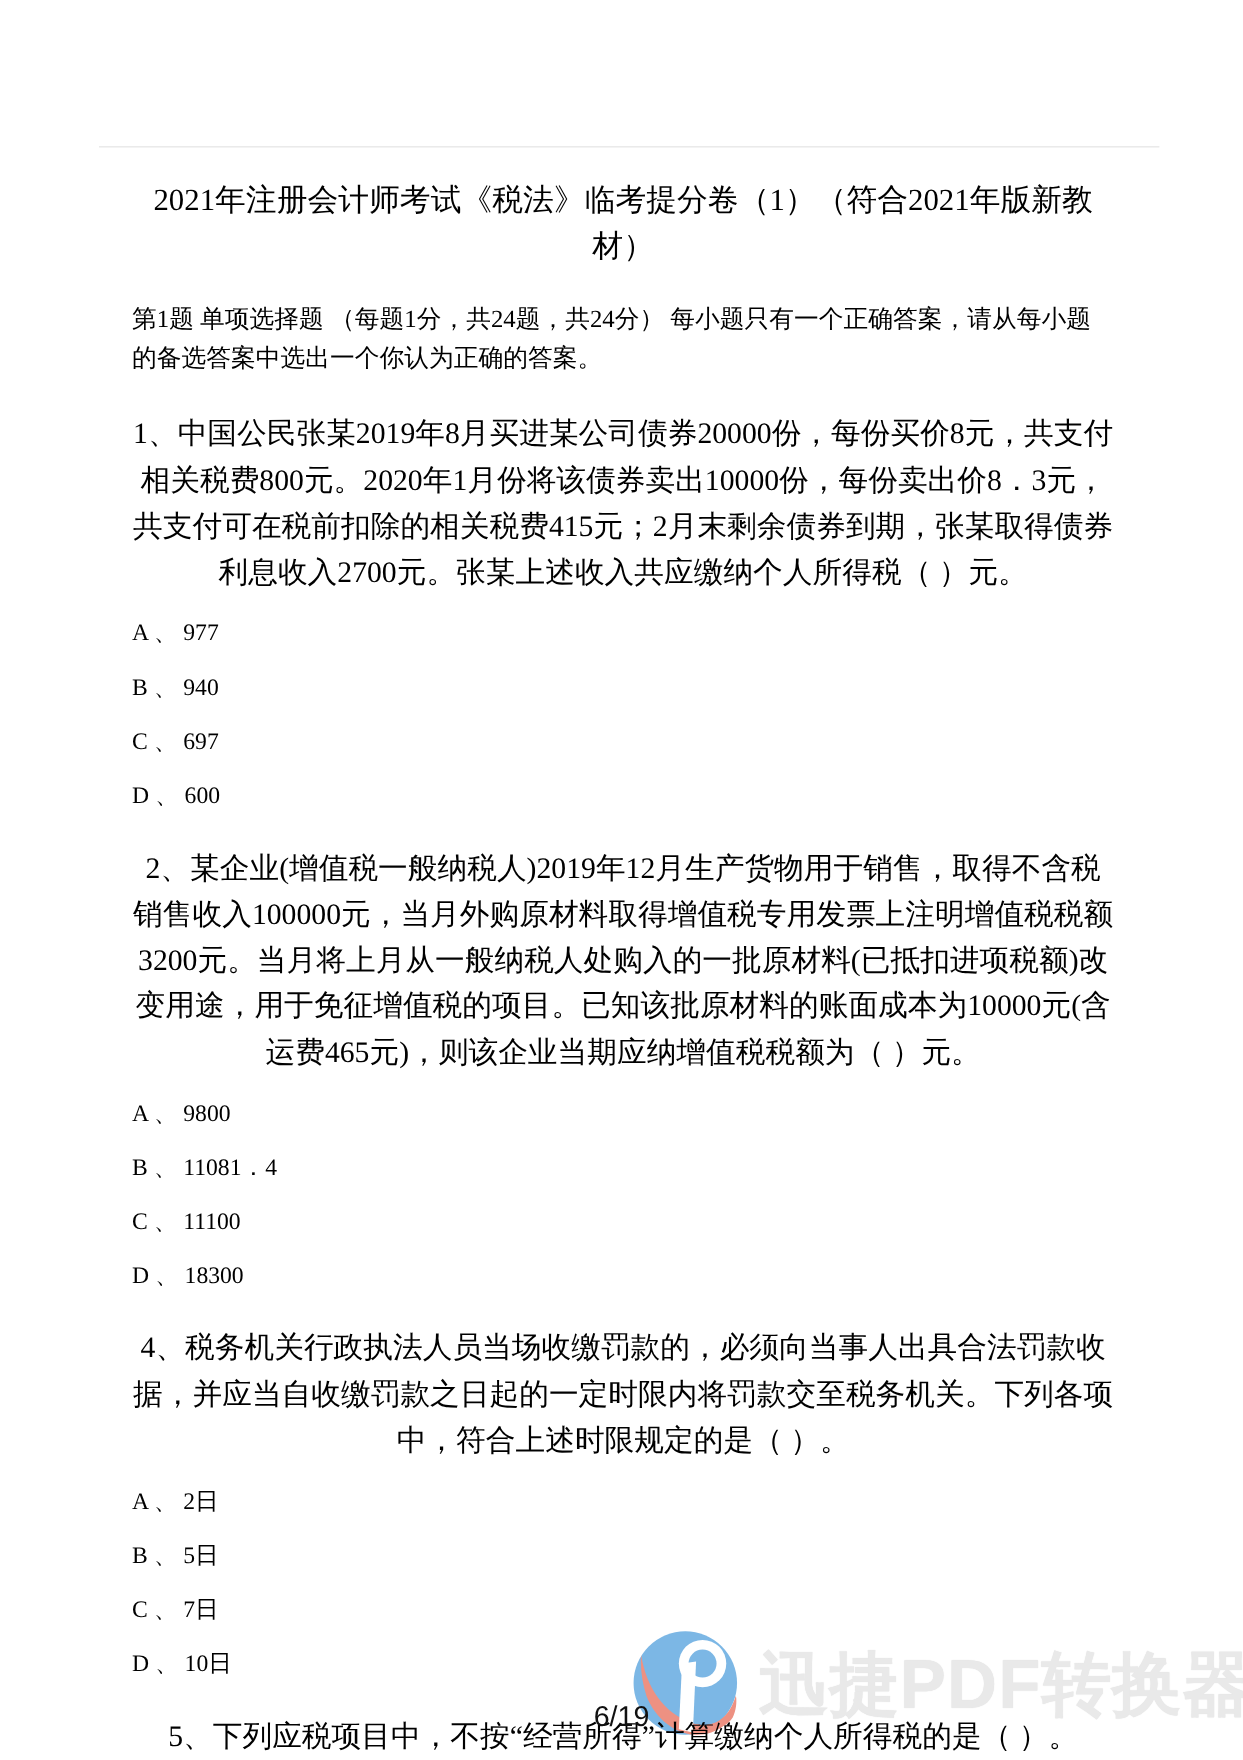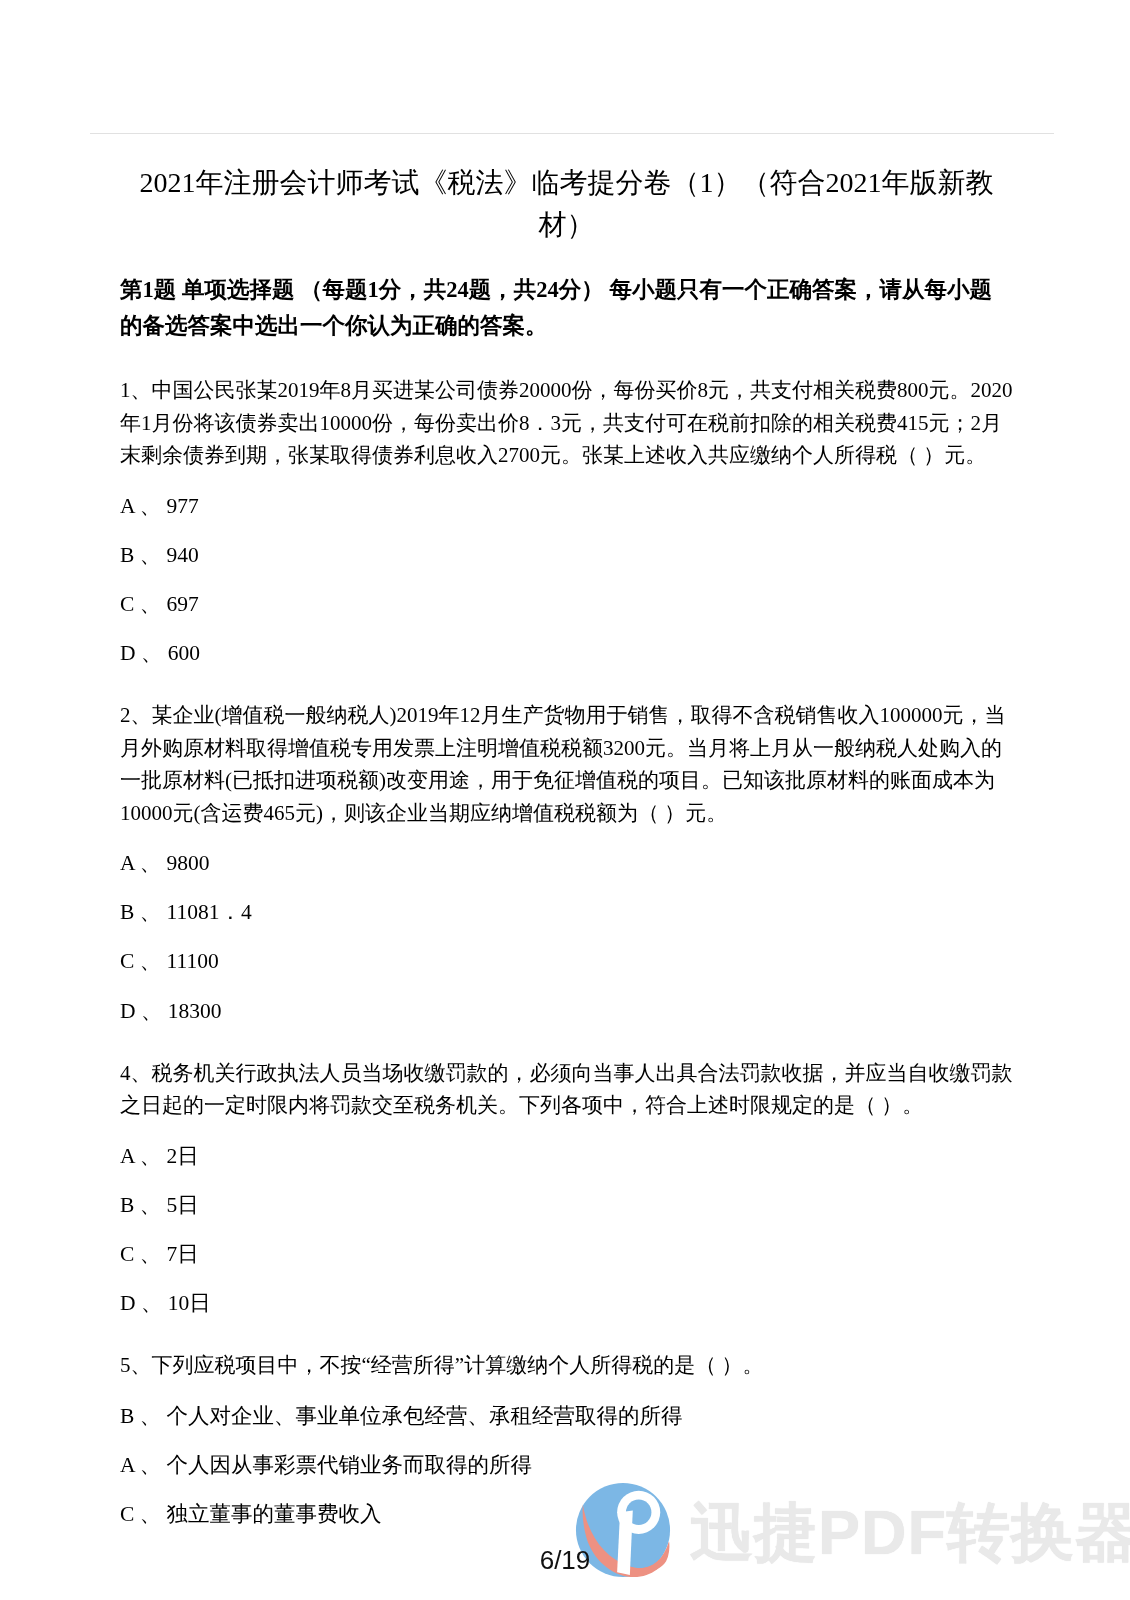--- a/index.html
+++ b/index.html
@@ -31,29 +31,30 @@
   }
   .doc-title {
     font-size: 28px;
     font-weight: 400;
     line-height: 1.5;
     text-align: center;
     margin: 4px 0 26px 0;
   }
   .section-intro {
     font-size: 22.5px;
-    font-weight: 700;
+    font-weight: 400;
     line-height: 1.58;
     margin: 0 0 6px 0;
   }
   .question { margin-top: 31px; }
   .stem {
-    font-size: 21px;
+    font-size: 27px;
     line-height: 1.55;
     margin: 0;
+    text-align: center;
   }
   .options { margin-top: 9px; }
   .option {
     font-size: 21.5px;
     line-height: 1.40;
     margin: 19px 0;
     white-space: pre-wrap;
   }
 
   

